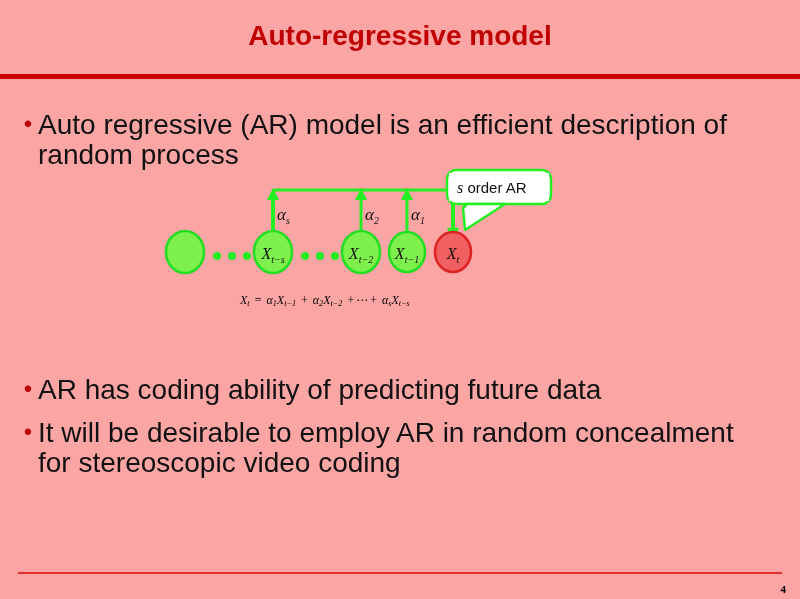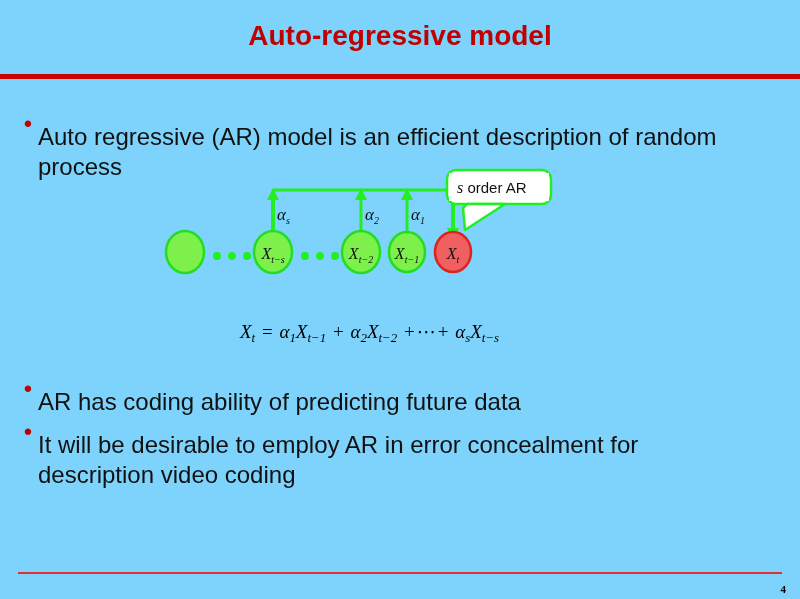--- a/index.html
+++ b/index.html
@@ -8,21 +8,21 @@
     background: #ffffff;
   }
   body {
     font-family: "Liberation Sans", sans-serif;
     color: #000000;
   }
   #slide {
     position: relative;
     width: 800px;
     height: 599px;
-    background: #7dd3fc;
+    background: #fca5a5;
     overflow: hidden;
   }
 
   
   #slide-title {
     position: absolute;
     left: 0;
     top: 20px;
     width: 800px;
     text-align: center;
@@ -49,48 +49,47 @@
   }
   .bullet-mark {
     width: 20px;
     flex: 0 0 20px;
     color: #C00000;
     font-size: 24px;
     line-height: 28px;
     text-align: center;
   }
   .bullet-text {
-    font-size: 24px;
+    font-size: 28px;
     line-height: 30px;
     color: #111111;
     font-family: "Liberation Sans", sans-serif;
-    margin-top: 12px;
   }
 
   #bullet-1 { left: 18px; top: 110px; width: 740px; }
   #bullet-2 { left: 18px; top: 375px; width: 740px; }
   #bullet-3 { left: 18px; top: 418px; width: 740px; }
 
   
   #diagram {
     position: absolute;
     left: 155px;
     top: 168px;
     width: 420px;
     height: 110px;
   }
   #diagram svg { display: block; }
 
   
   #equation {
     position: absolute;
     left: 240px;
-    top: 320px;
+    top: 293px;
     font-family: "Liberation Serif", serif;
-    font-size: 19px;
+    font-size: 12px;
     color: #000000;
     white-space: nowrap;
   }
   #equation i { font-style: italic; }
   #equation .op { padding: 0 2px; }
   #equation sub {
     font-size: 0.68em;
     vertical-align: -0.28em;
     font-style: italic;
   }
@@ -220,19 +219,19 @@
     <span class="greek">α</span><sub>s</sub><i>X</i><sub>t−s</sub>
   </div>
 
   <div class="bullet-row" id="bullet-2">
     <span class="bullet-mark">•</span>
     <span class="bullet-text">AR has coding ability of predicting future data</span>
   </div>
 
   <div class="bullet-row" id="bullet-3">
     <span class="bullet-mark">•</span>
-    <span class="bullet-text">It will be desirable to employ AR in error concealment for description video coding</span>
+    <span class="bullet-text">It will be desirable to employ AR in random concealment for stereoscopic video coding</span>
   </div>
 
   <div id="footer-rule"></div>
   <div id="page-number">4</div>
 
 </div>
 
 </body></html>

